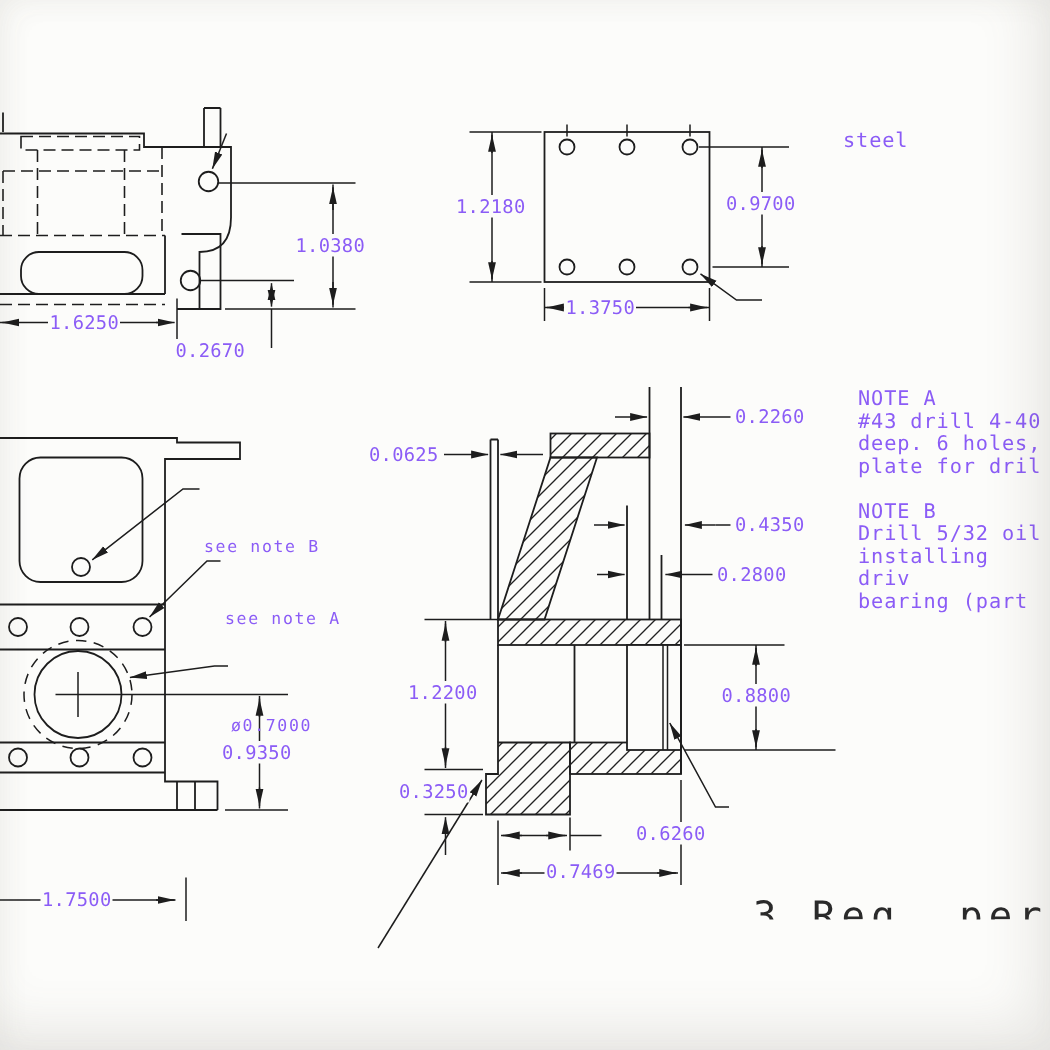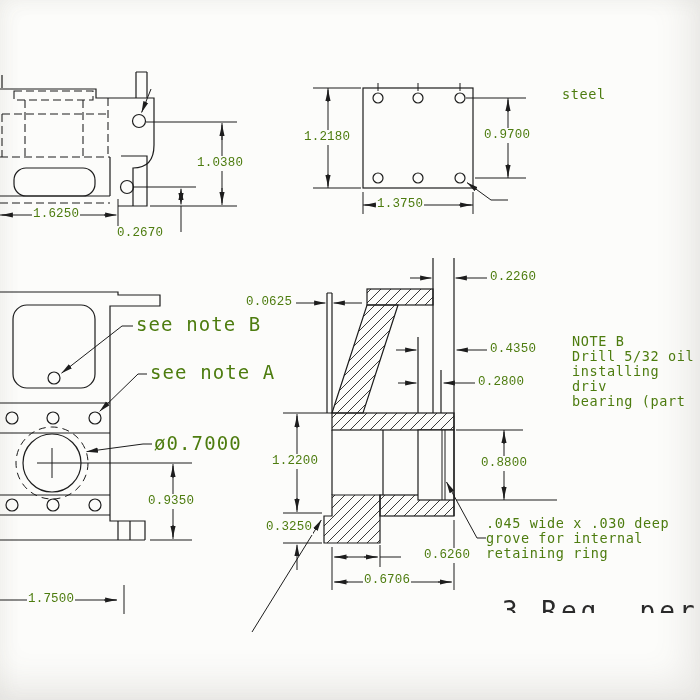--- a/index.html
+++ b/index.html
@@ -7,25 +7,25 @@
     position:relative;width:700px;height:700px;overflow:hidden;
     background:#fcfcfa;
     font-family:"DejaVu Sans Mono", monospace;
   }
   #stage::after{
     content:"";position:absolute;inset:0;pointer-events:none;
     box-shadow: inset -12px -16px 34px rgba(95,90,84,.12), inset 4px 2px 18px rgba(95,90,84,.05);
   }
   svg{position:absolute;left:0;top:0;}
   .lbl{
-    position:absolute;color:#4d7c0f;white-space:pre-line;line-height:15px;
+    position:absolute;color:#8b5cf6;white-space:pre-line;line-height:15px;
   }
-  .dim{font-size:12.5px;background:#fcfcfa;padding:0 1px;letter-spacing:.2px;font-family:Liberation Mono, monospace;}
+  .dim{font-size:12.5px;background:#fcfcfa;padding:0 1px;letter-spacing:.2px;}
   .note{font-size:13.5px;letter-spacing:.6px;line-height:15px;}
-  .callout{font-size:19px;letter-spacing:1.1px;}
+  .callout{font-size:11px;letter-spacing:1.1px;margin-top:40px;}
   .qtyclip{position:absolute;height:16px;overflow:hidden;}
   .qty{font-size:26px;letter-spacing:4px;line-height:28px;color:#2a2a2a;}
 </style>
 </head>
 <body>
 
 <div id="stage">
 
 <svg width="700" height="700" viewBox="0 0 700 700">
   <defs>
@@ -196,26 +196,27 @@
 <div class="lbl dim" style="left:27px;top:592px">1.7500</div>
 
 <div class="lbl dim" style="left:489px;top:270px">0.2260</div>
 <div class="lbl dim" style="left:245px;top:295px">0.0625</div>
 <div class="lbl dim" style="left:489px;top:342px">0.4350</div>
 <div class="lbl dim" style="left:477px;top:375px">0.2800</div>
 <div class="lbl dim" style="left:271px;top:454px">1.2200</div>
 <div class="lbl dim" style="left:480px;top:456px">0.8800</div>
 <div class="lbl dim" style="left:265px;top:520px">0.3250</div>
 <div class="lbl dim" style="left:423px;top:548px">0.6260</div>
-<div class="lbl dim" style="left:363px;top:573px">0.6706</div>
-
+<div class="lbl dim" style="left:363px;top:573px">0.7469</div>
+
+<div class="lbl note" style="left:572px;top:259px">NOTE A
+#43 drill 4-40
+deep. 6 holes,
+plate for dril</div>
 <div class="lbl note" style="left:572px;top:334px">NOTE B
 Drill 5/32 oil
 installing driv
 bearing (part</div>
-<div class="lbl note" style="left:486px;top:516px">.045 wide x .030 deep
-grove for internal
-retaining ring</div>
 <div class="qtyclip" style="left:502px;top:597px;width:200px">
   <div class="qty">3 Req. per</div>
 </div>
 
 </div>
 
 </body></html>

